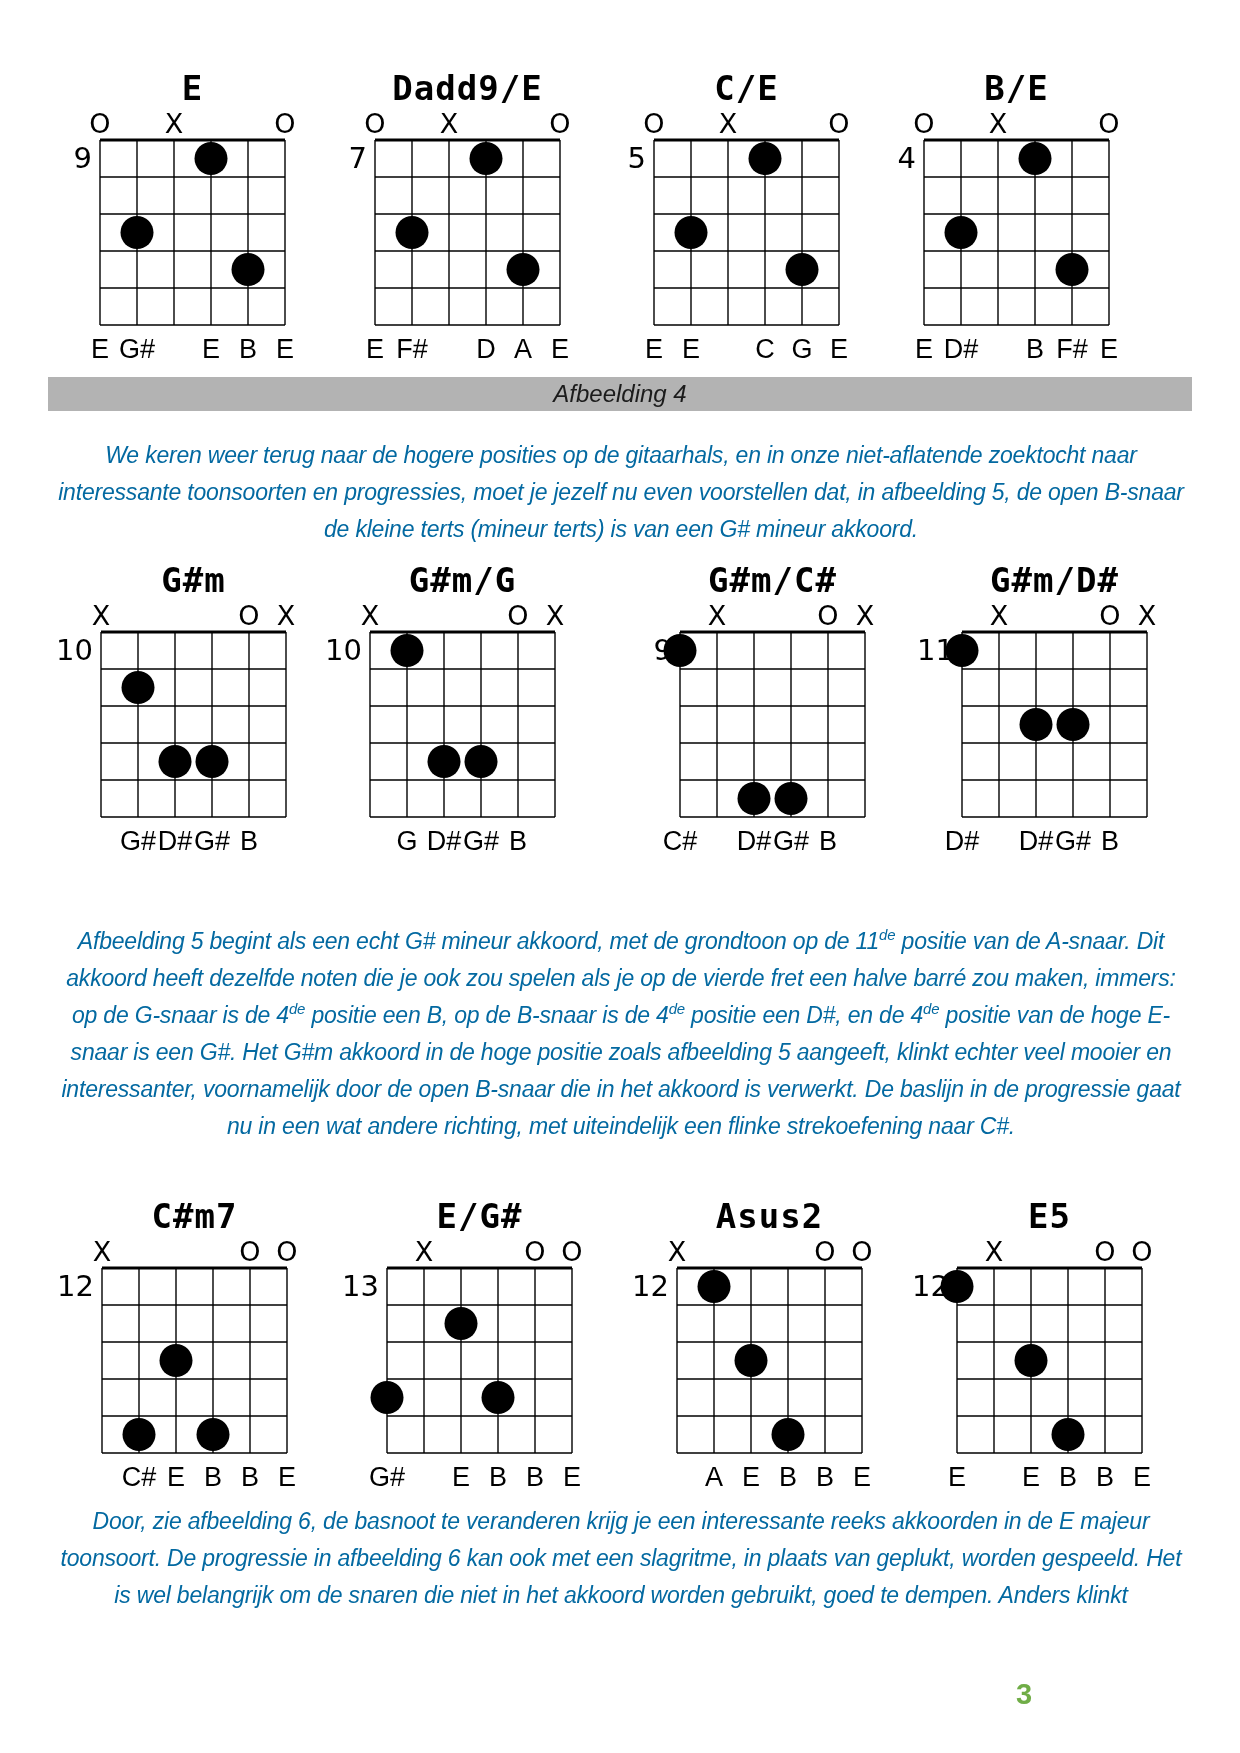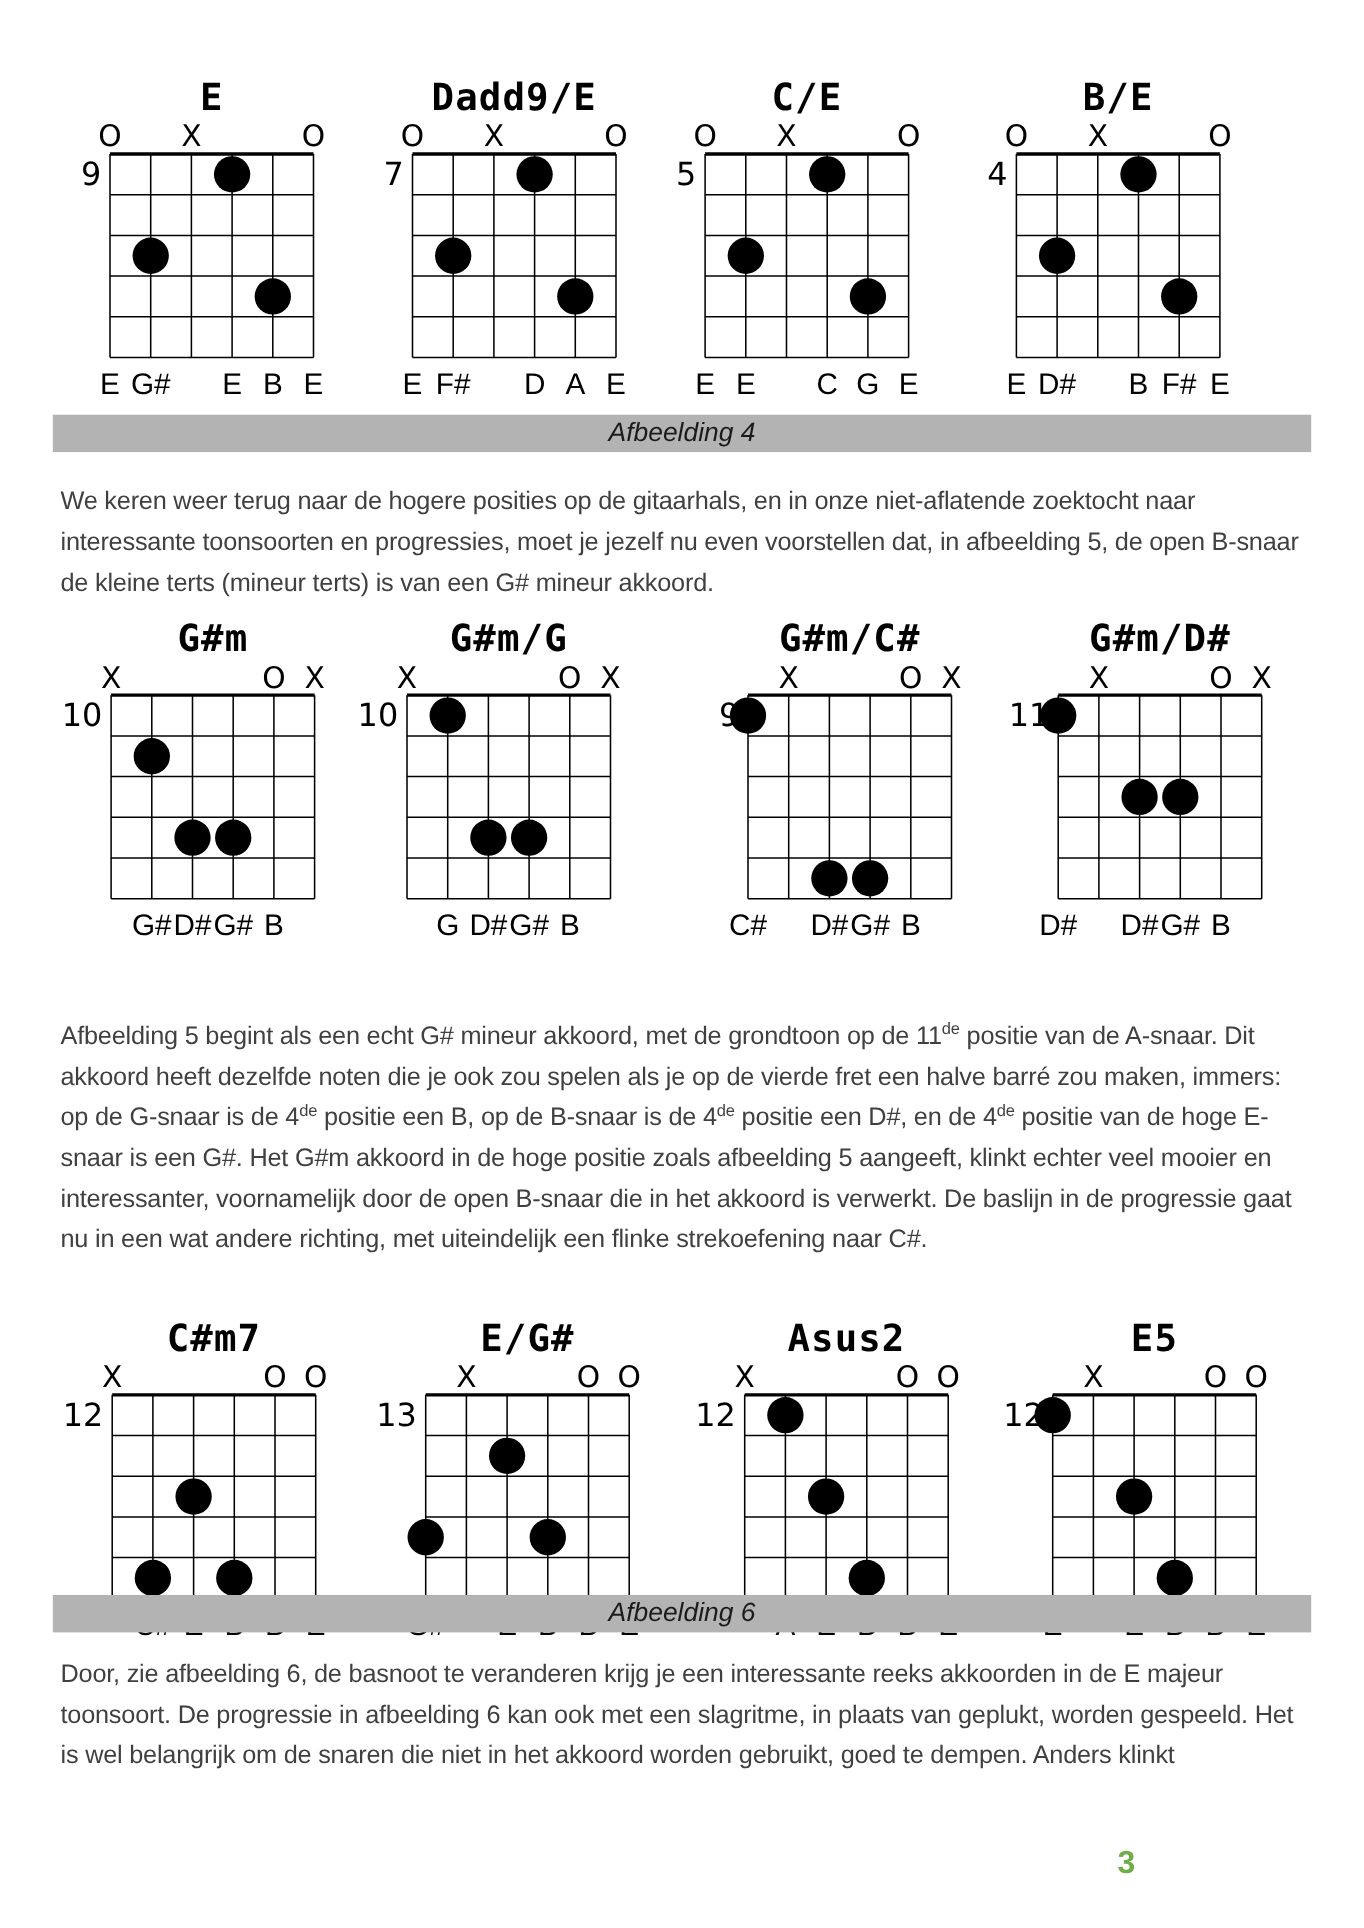--- a/index.html
+++ b/index.html
@@ -29,21 +29,21 @@
     background:#b3b3b3;
     display:flex;align-items:center;justify-content:center;
   }
   .caption-text{
     font-style:italic;font-size:24px;color:#1b1b1b;
     font-family:"Liberation Sans",sans-serif;
   }
   .body-text{
     position:absolute;left:55px;width:1132px;margin:0;
     font-size:23px;line-height:37px;letter-spacing:-0.2px;
-    color:#404040;text-align:left;
+    color:#0369a1;text-align:center;font-style:italic;
   }
   .sup{vertical-align:super;font-size:15px;line-height:0;}
   .page-number{
     position:absolute;left:1016px;top:1678px;
     font-size:29px;font-weight:bold;color:#70ad47;
   }
 </style>
 </head>
 <body>
 
@@ -97,21 +97,21 @@
           <line x1="245" y1="80" x2="245" y2="265" class="grid-line"></line>
           <circle cx="171" cy="98.5" r="16.5" class="dot"></circle>
           <circle cx="97" cy="172.5" r="16.5" class="dot"></circle>
           <circle cx="208" cy="209.5" r="16.5" class="dot"></circle>
           <text x="60" y="298" text-anchor="middle" class="note-label">E</text>
           <text x="97" y="298" text-anchor="middle" class="note-label">F#</text>
           <text x="171" y="298" text-anchor="middle" class="note-label">D</text>
           <text x="208" y="298" text-anchor="middle" class="note-label">A</text>
           <text x="245" y="298" text-anchor="middle" class="note-label">E</text>
         </svg></div>
-    <div class="chord-block" style="left:581px"><svg viewBox="0 0 260 305" width="260" height="305">
+    <div class="chord-block" style="left:594px"><svg viewBox="0 0 260 305" width="260" height="305">
           <text x="152.5" y="40" text-anchor="middle" class="chord-name">C/E</text>
           <text x="60" y="73" text-anchor="middle" class="marker">O</text>
           <text x="134" y="73" text-anchor="middle" class="marker">X</text>
           <text x="245" y="73" text-anchor="middle" class="marker">O</text>
           <text x="52" y="108" text-anchor="end" class="fret-num">5</text>
           <line x1="60" y1="80" x2="245" y2="80" class="grid-line top"></line>
           <line x1="60" y1="117" x2="245" y2="117" class="grid-line"></line>
           <line x1="60" y1="154" x2="245" y2="154" class="grid-line"></line>
           <line x1="60" y1="191" x2="245" y2="191" class="grid-line"></line>
           <line x1="60" y1="228" x2="245" y2="228" class="grid-line"></line>
@@ -379,21 +379,18 @@
           <circle cx="60" cy="98.5" r="16.5" class="dot"></circle>
           <circle cx="134" cy="172.5" r="16.5" class="dot"></circle>
           <circle cx="171" cy="246.5" r="16.5" class="dot"></circle>
           <text x="60" y="298" text-anchor="middle" class="note-label">E</text>
           <text x="134" y="298" text-anchor="middle" class="note-label">E</text>
           <text x="171" y="298" text-anchor="middle" class="note-label">B</text>
           <text x="208" y="298" text-anchor="middle" class="note-label">B</text>
           <text x="245" y="298" text-anchor="middle" class="note-label">E</text>
         </svg></div>
   </div>
-  <div class="caption-bar" style="top:1450px">
-    <span class="caption-text">Afbeelding 6</span>
-  </div>
 
   <p class="body-text" style="top:1503px">Door, zie afbeelding 6,  de basnoot te veranderen krijg je een interessante reeks akkoorden in de E majeur toonsoort. De progressie in afbeelding 6 kan ook met een slagritme, in plaats van geplukt, worden gespeeld. Het is wel belangrijk om de snaren die niet in het akkoord worden gebruikt, goed te dempen. Anders klinkt</p>
 
   <div class="page-number">3</div>
 
 </div>
 
 </body></html>

